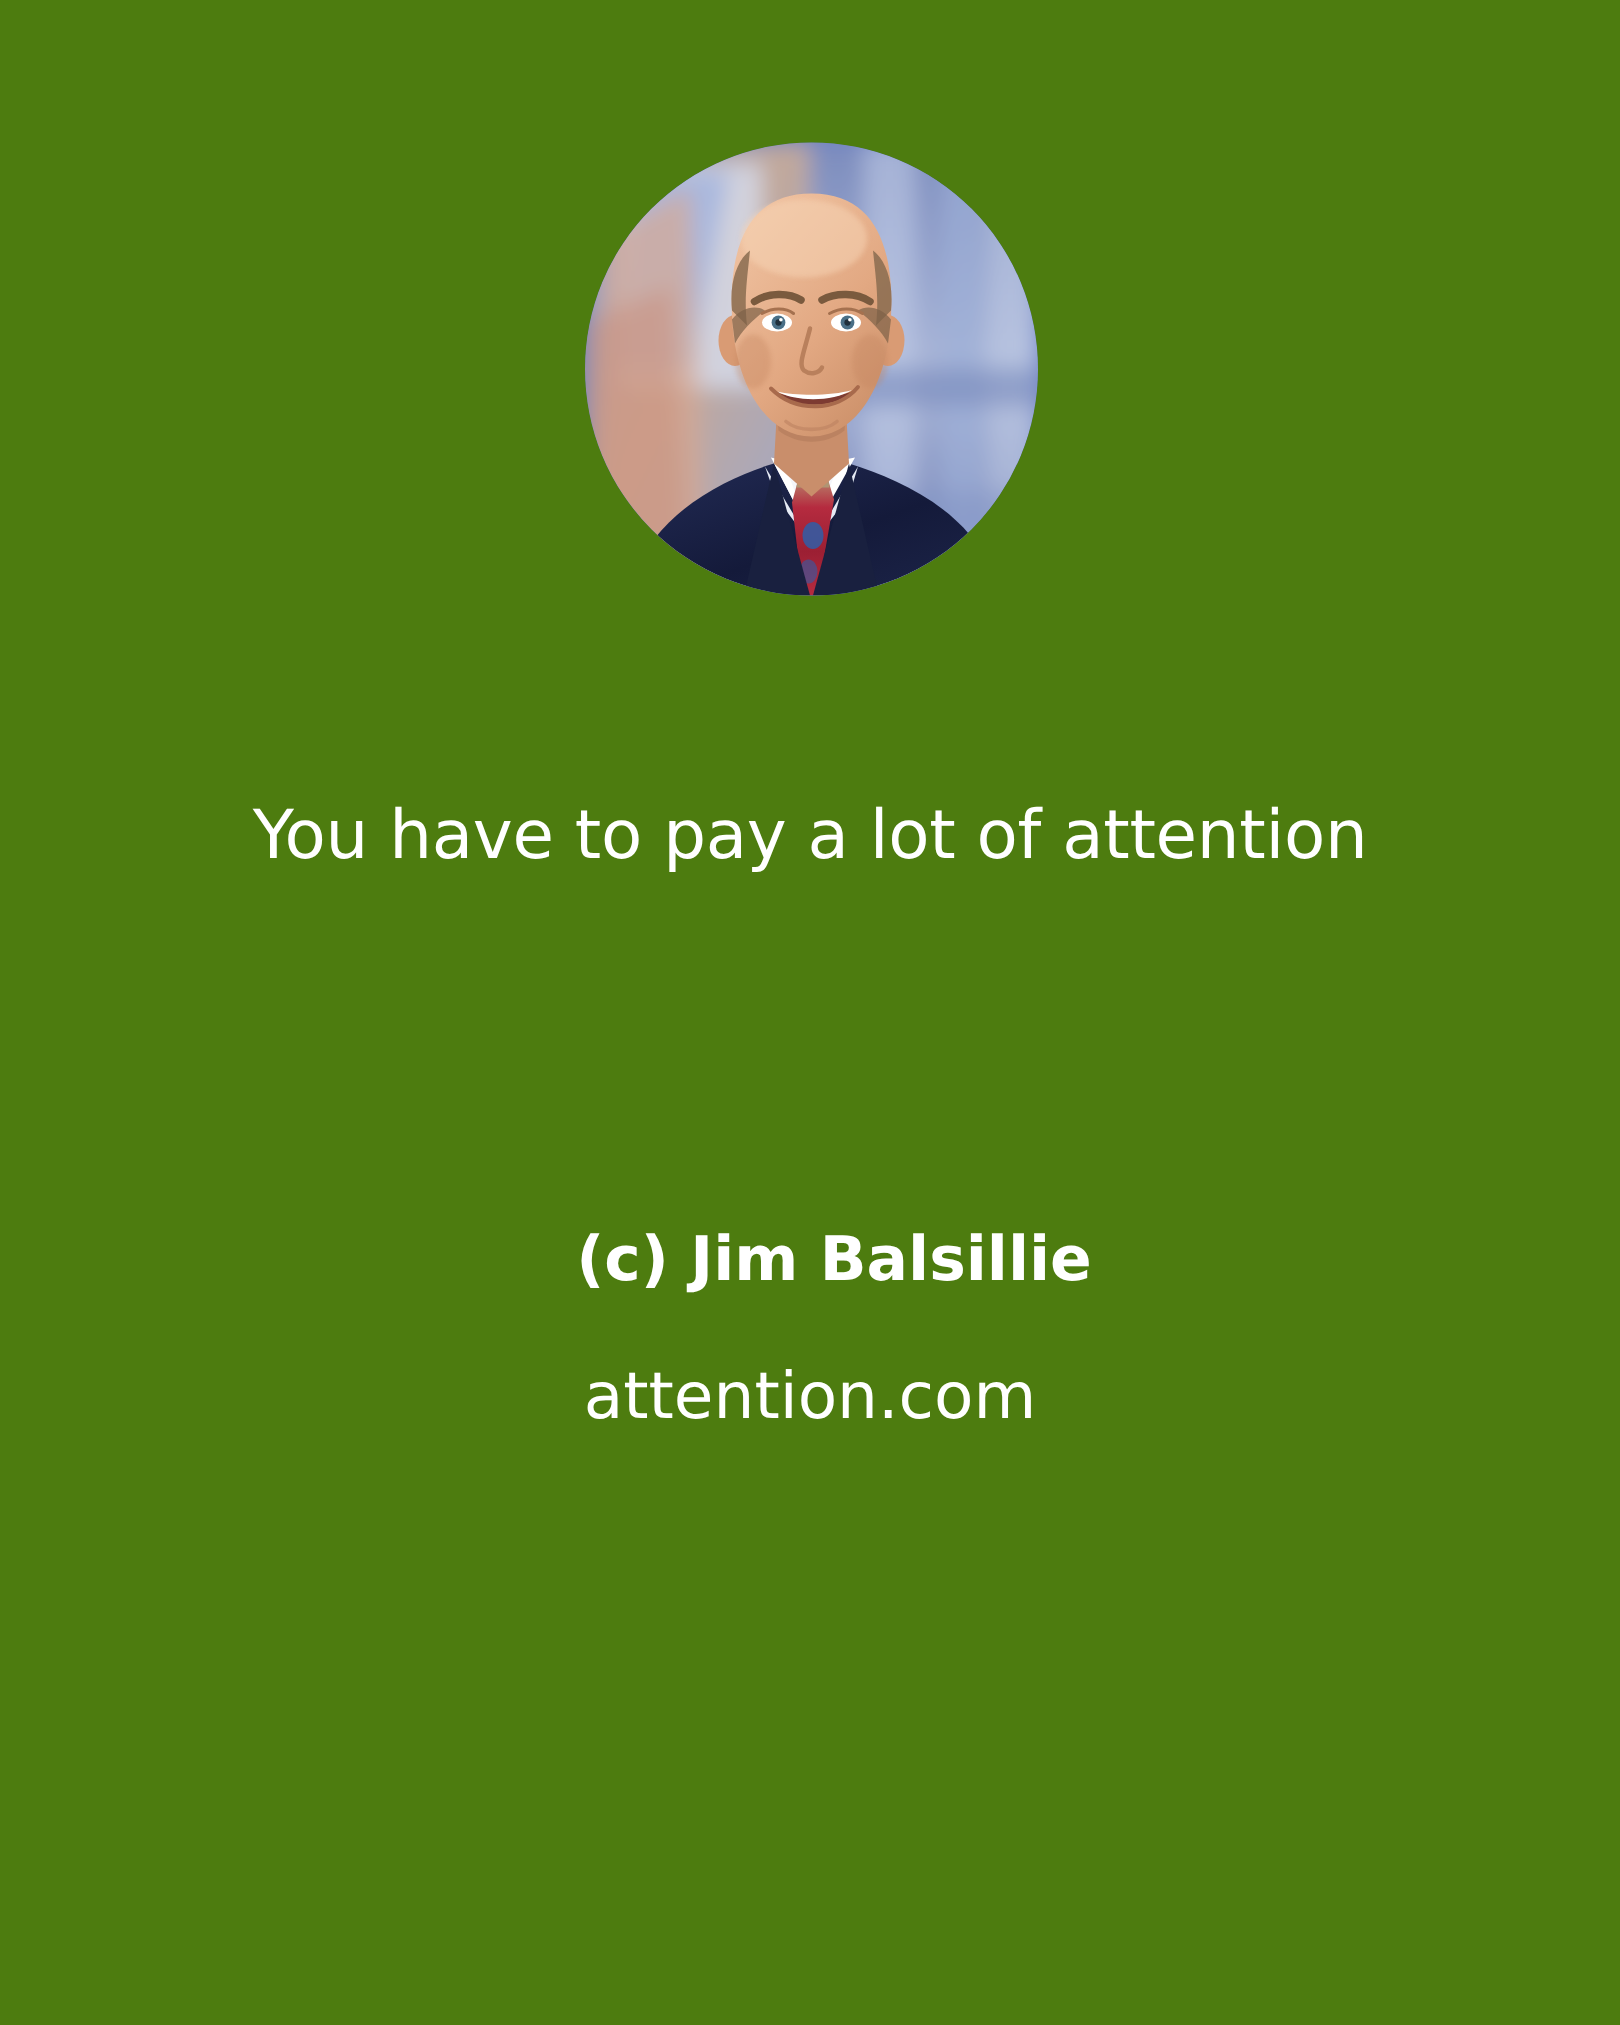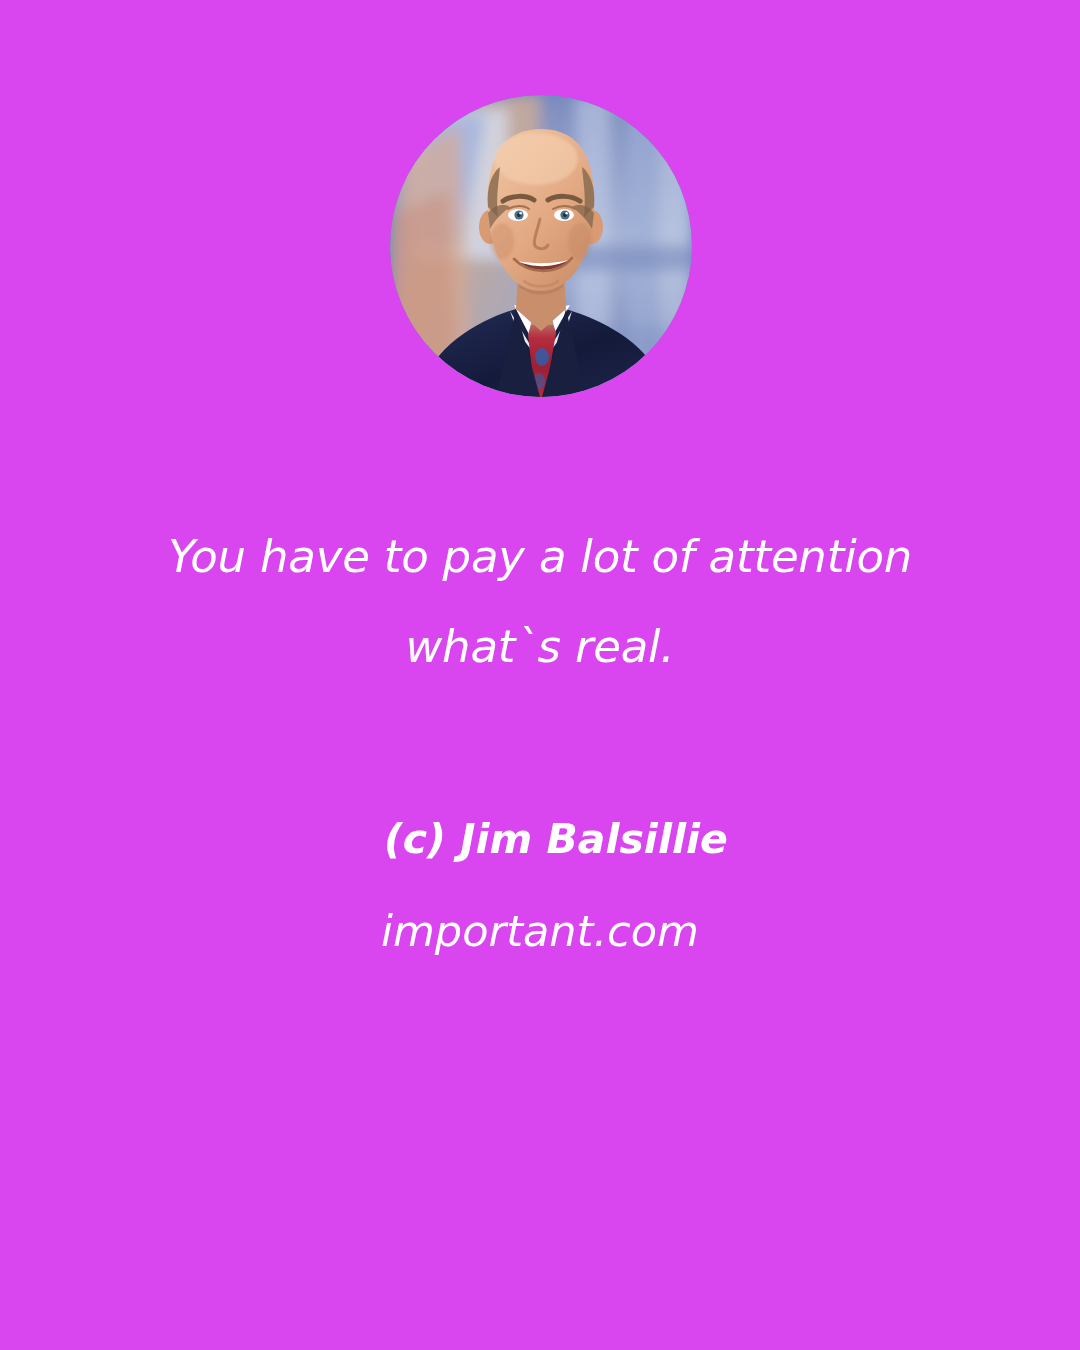--- a/index.html
+++ b/index.html
@@ -11,23 +11,22 @@
     height: 1350px;
     background: #3d5fe5;
     font-family: "DejaVu Sans", sans-serif;
     overflow: hidden;
   }
 
   .card {
     position: relative;
     width: 1080px;
     height: 1350px;
-    background: #d946ef;
+    background: #4d7c0f;
     box-sizing: border-box;
-    font-style: italic;
   }
 
   
   .portrait-wrap {
     position: absolute;
     left: 390px;
     top: 95px;
     width: 302px;
     height: 302px;
   }
@@ -216,20 +215,19 @@
           <ellipse cx="190" cy="146" rx="12" ry="18" fill="#c3845f" opacity="0.35" filter="url(#tinyBlur)"></ellipse>
 
           <path d="M134 186 C142 193 160 193 168 186" stroke="#bd8260" stroke-width="2.4" fill="none" stroke-linecap="round" opacity="0.6"></path>
         </g>
       </svg>
     </div>
   </div>
 
   <div class="quote">
     <span class="quote-line">You have to pay a lot of attention</span>
-    <span class="quote-line">what`s real.</span>
   </div>
 
   <div class="attribution">(c) Jim Balsillie</div>
 
-  <div class="site">important.com</div>
+  <div class="site">attention.com</div>
 
 </div>
 
 </body></html>

